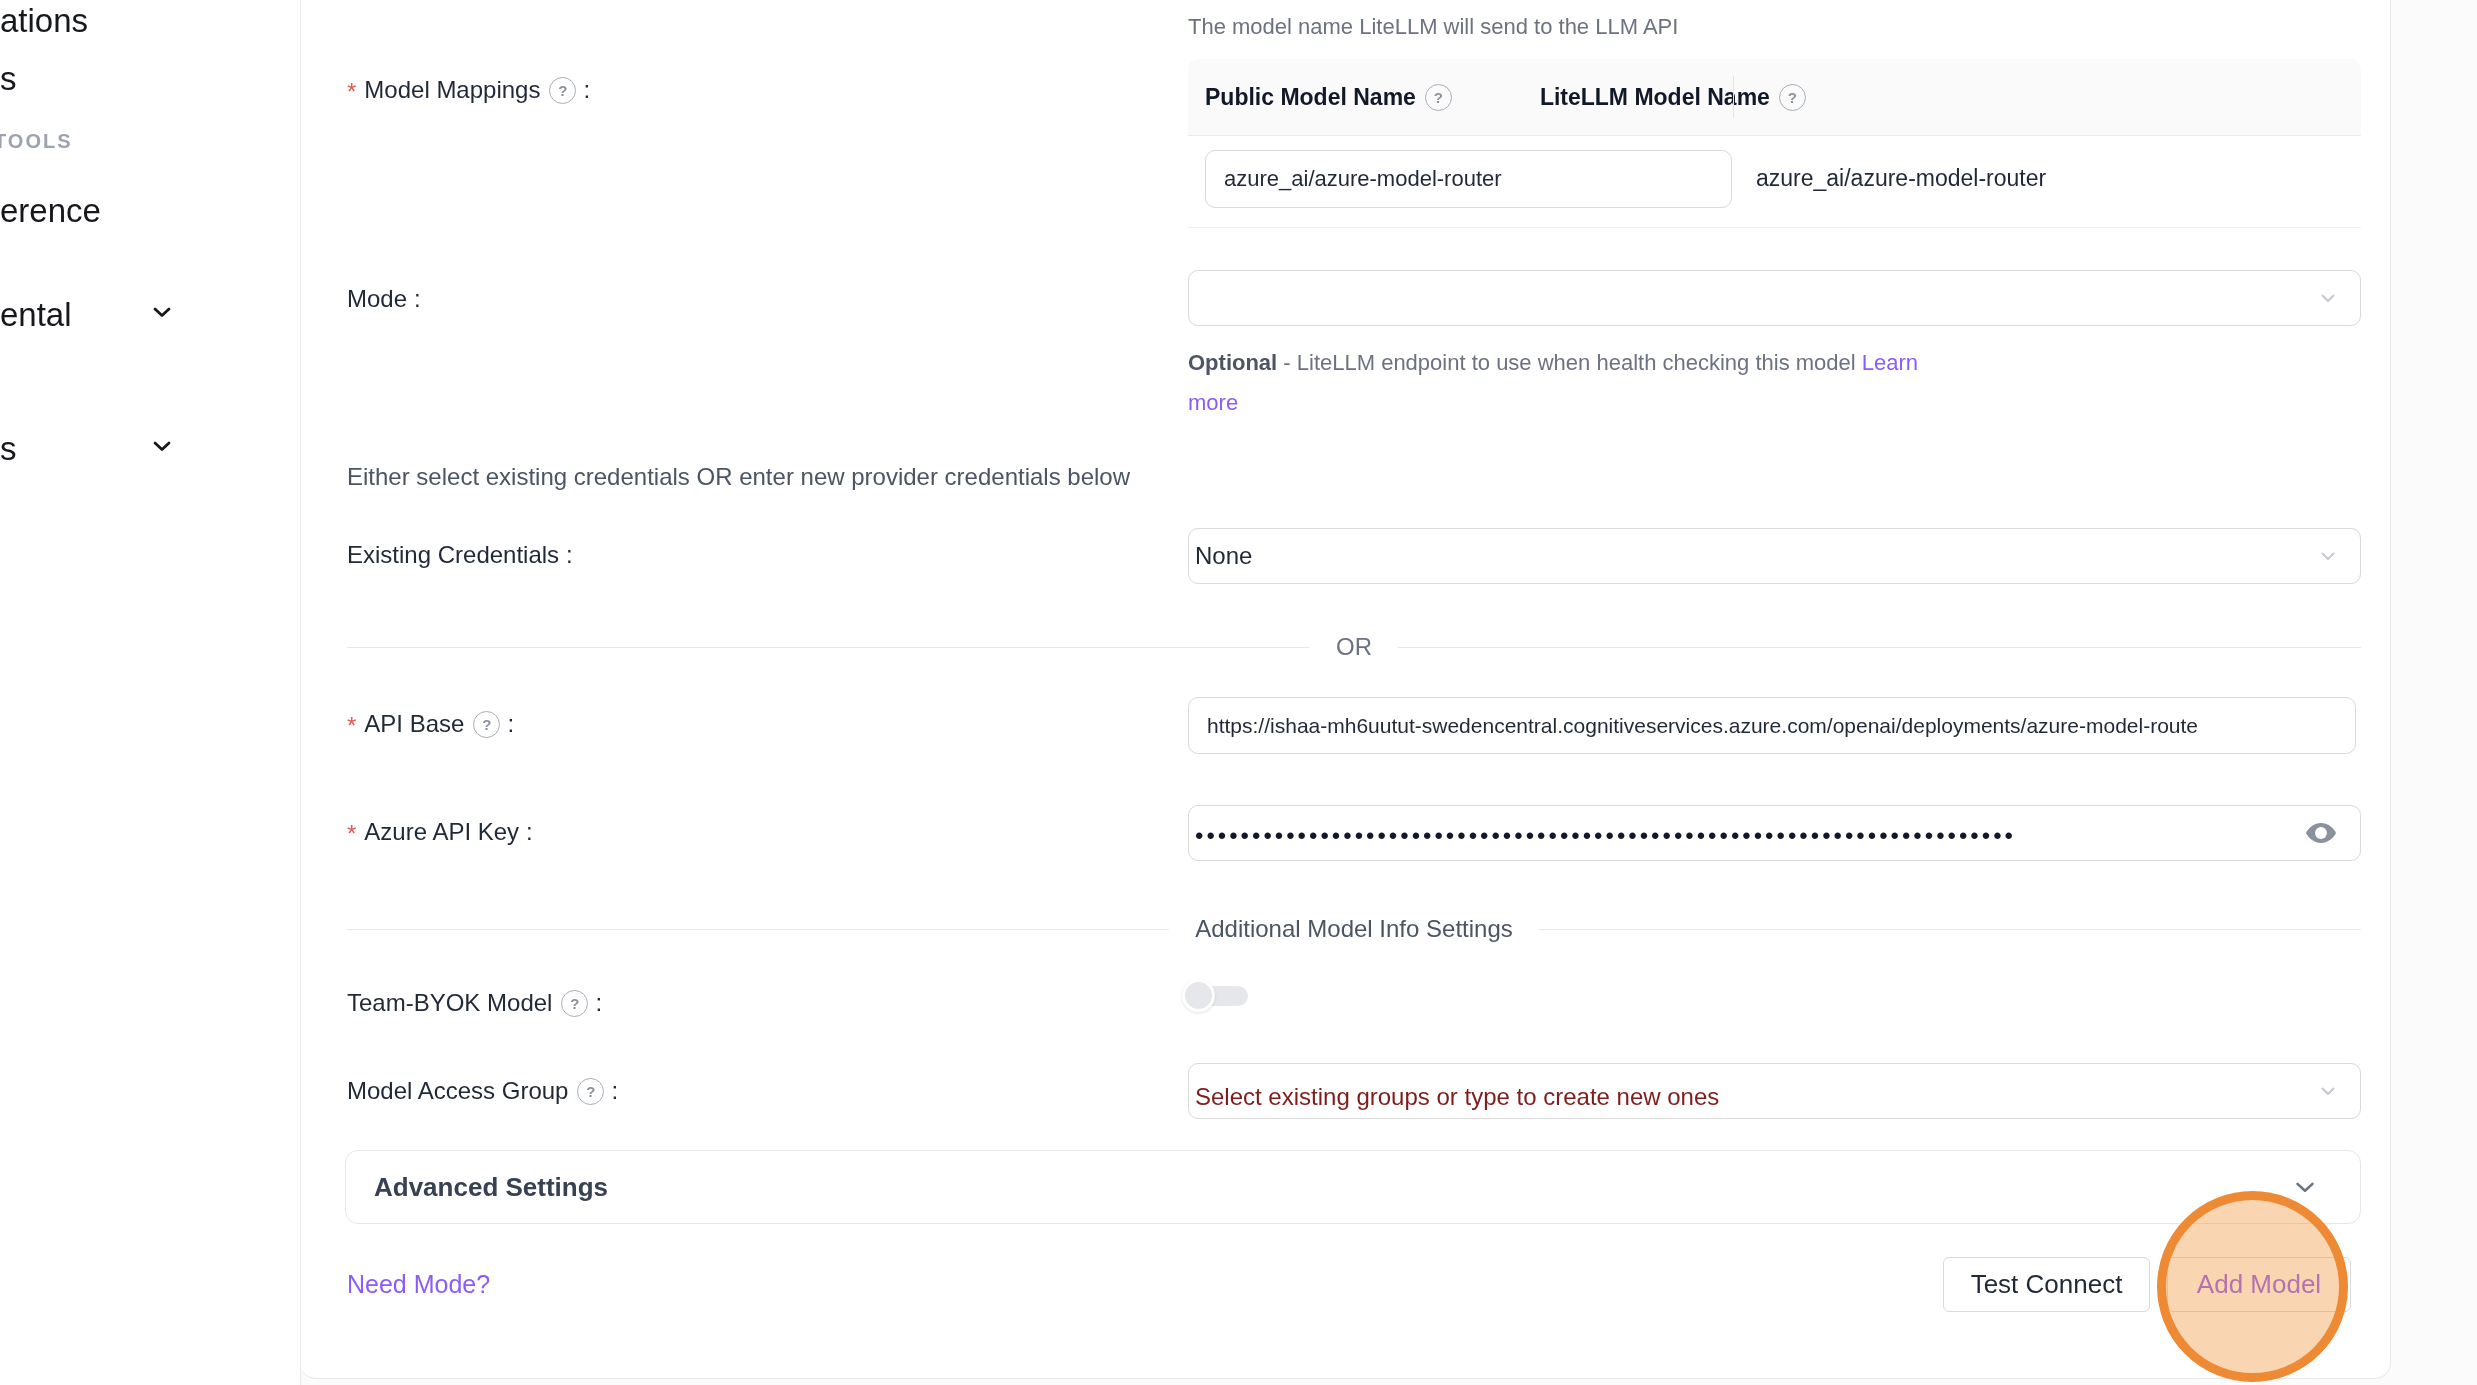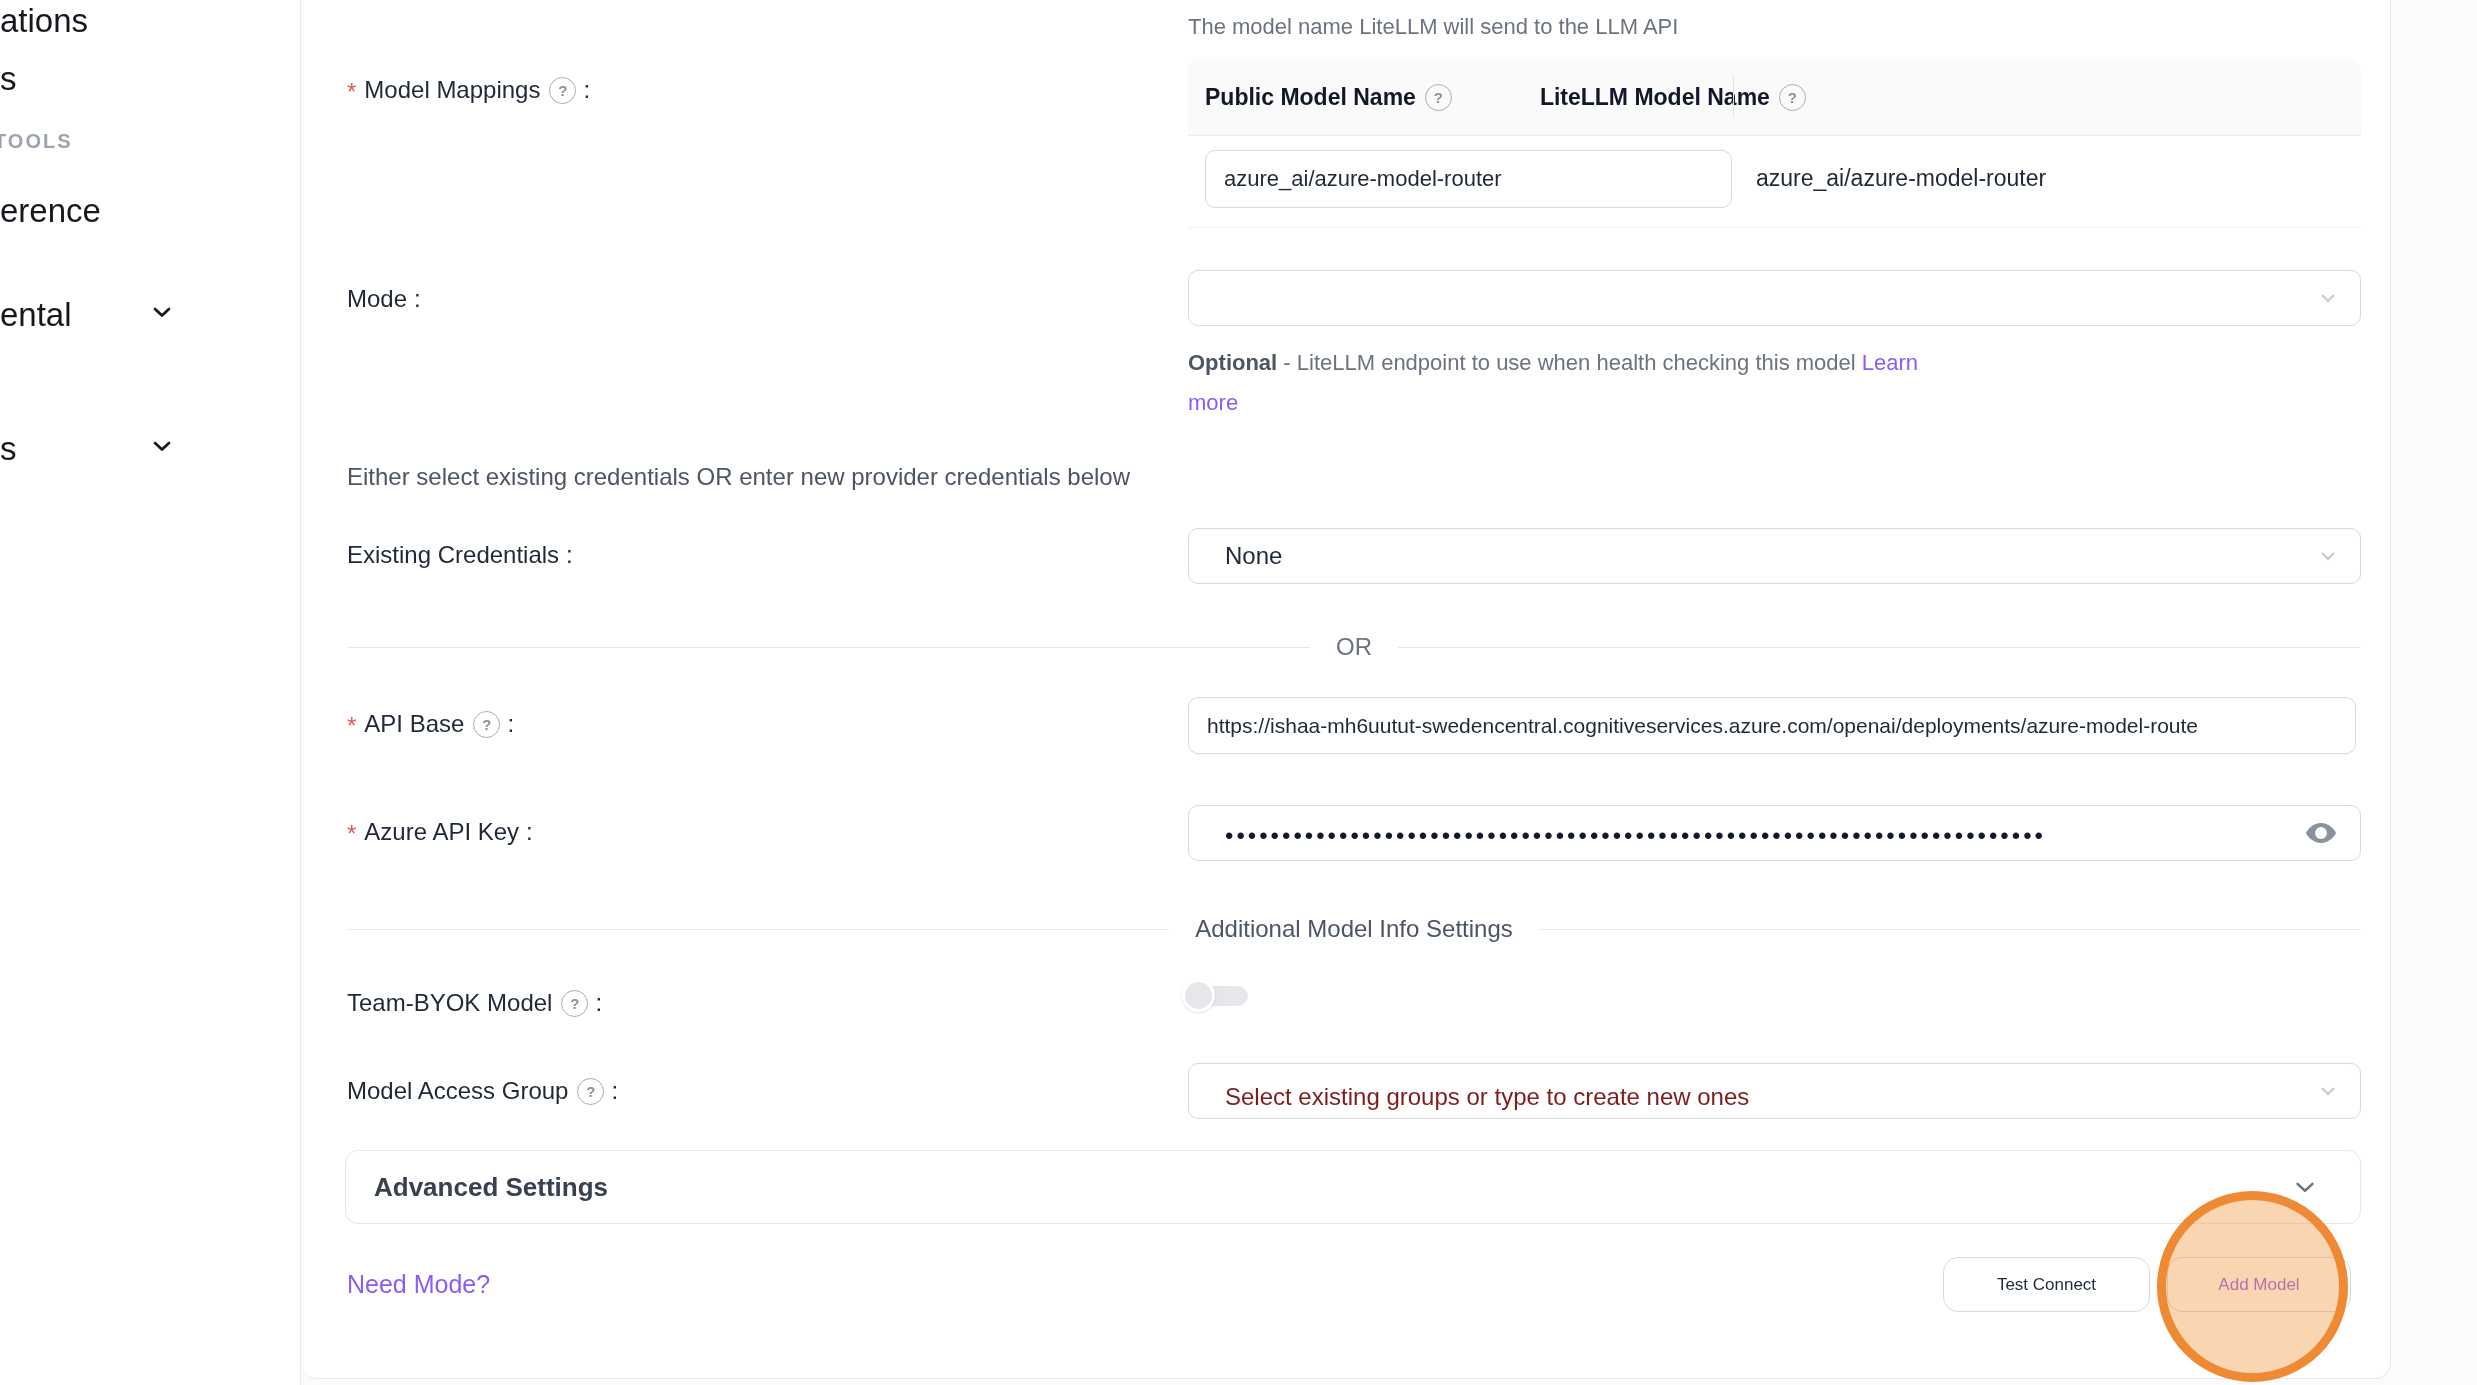--- a/index.html
+++ b/index.html
@@ -49,21 +49,21 @@
   .tbl-row-border{left:1188px;top:227px;width:1173px;height:1px;background:#f0f0f1;}
   .text-input{
     background:#fff;border:1px solid #d9d9d9;border-radius:10px;
     font-family:"Liberation Sans",sans-serif;font-size:22px;color:#1f2937;
     padding:0 18px;box-sizing:border-box;outline:none;
   }
   .plain-value{font-size:23px;color:#1f2937;white-space:nowrap;}
   
   .select{
     background:#fff;border:1px solid #d9d9d9;border-radius:10px;
-    display:flex;align-items:center;padding:0 36px;font-size:24px;color:#1f2937;
+    display:flex;align-items:center;padding:0 6px;font-size:24px;color:#1f2937;
     box-sizing:border-box;
   }
   .select .chev{position:absolute;right:20px;top:50%;transform:translateY(-50%);display:flex;}
   .placeholder{color:#7f1d1d;margin-top:12px;}
   
   .hint{font-size:22px;color:#6b7280;line-height:40px;white-space:nowrap;}
   .hint b{color:#4b5563;}
   .link{color:#8b5cf6;text-decoration:none;cursor:pointer;}
   .note{font-size:24px;color:#4b5563;white-space:nowrap;}
   
@@ -86,22 +86,22 @@
   .adv-panel{
     left:345px;top:1150px;width:2016px;height:74px;background:#fff;
     border:1px solid #e5e7eb;border-radius:13px;box-sizing:border-box;
     display:flex;align-items:center;padding:0 28px;cursor:pointer;
   }
   .adv-title{font-size:26px;font-weight:700;color:#374151;}
   .adv-chev{position:absolute;right:40px;top:50%;transform:translateY(-50%);display:flex;}
   
   .btn{
     display:flex;align-items:center;justify-content:center;
-    background:#fff;border:1px solid #d9d9d9;border-radius:15px;
-    font-size:17px;color:#1f2937;box-sizing:border-box;cursor:pointer;white-space:nowrap;
+    background:#fff;border:1px solid #d9d9d9;border-radius:6px;
+    font-size:26px;color:#1f2937;box-sizing:border-box;cursor:pointer;white-space:nowrap;
   }
   .btn.secondary-disabled{color:#8b5cf6;}
   .need-help{font-size:25px;}
   
   .annotation-circle{
     left:2157px;top:1191px;width:191px;height:191px;border-radius:50%;
     border:9px solid #ee8a33;background:rgba(242,150,63,0.40);
     box-sizing:border-box;pointer-events:none;
   }
 </style>

